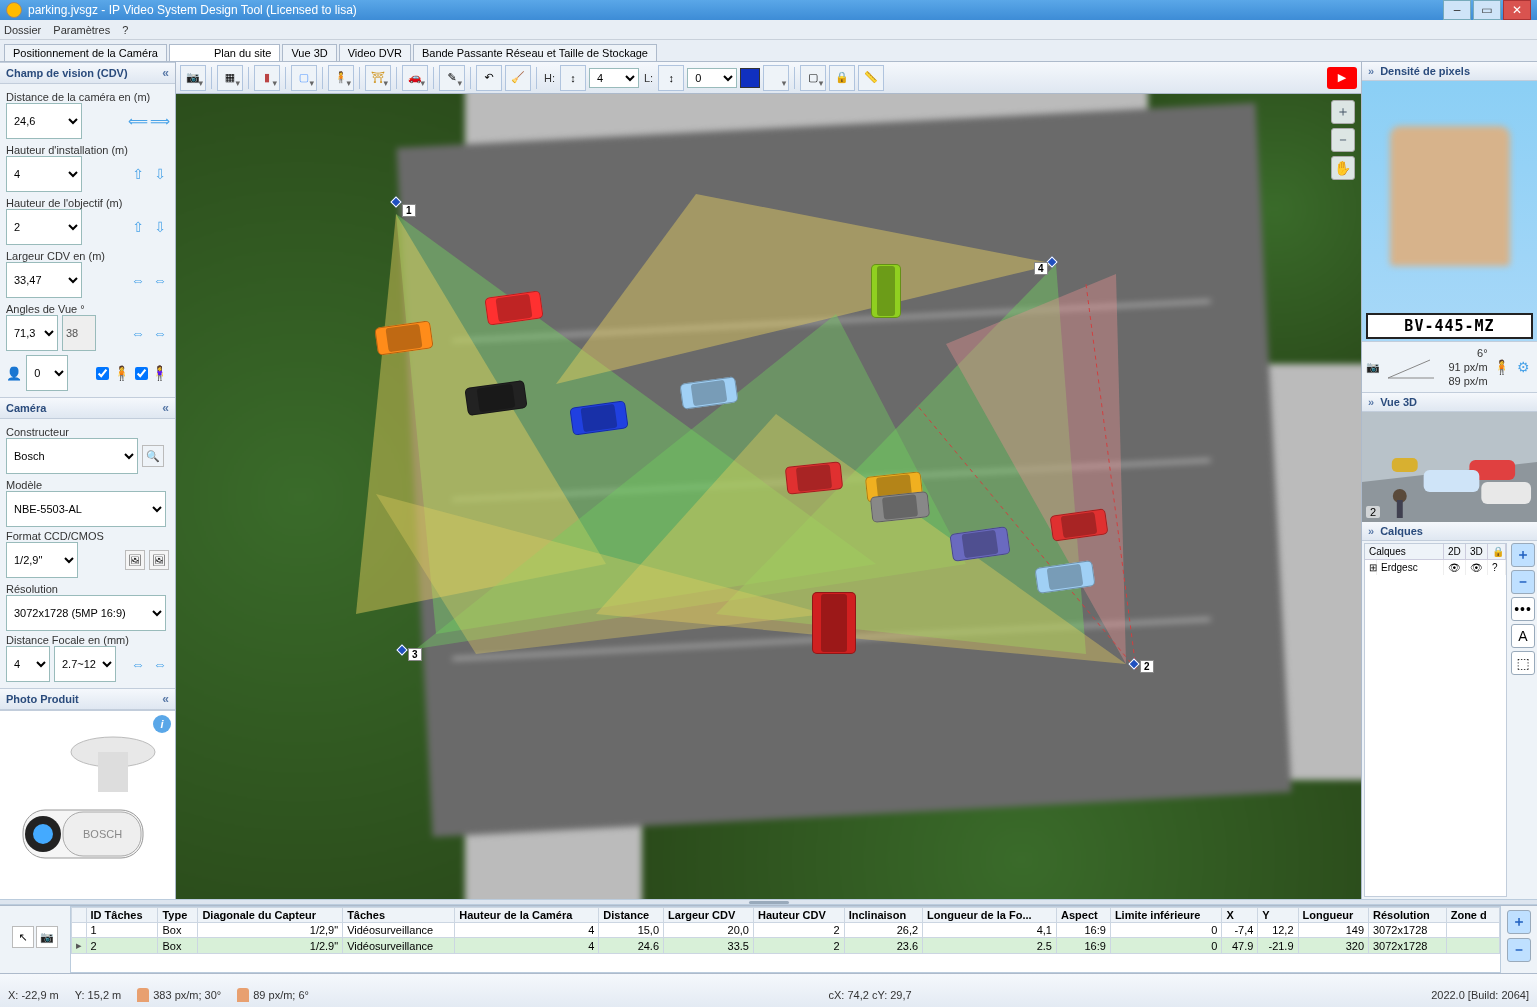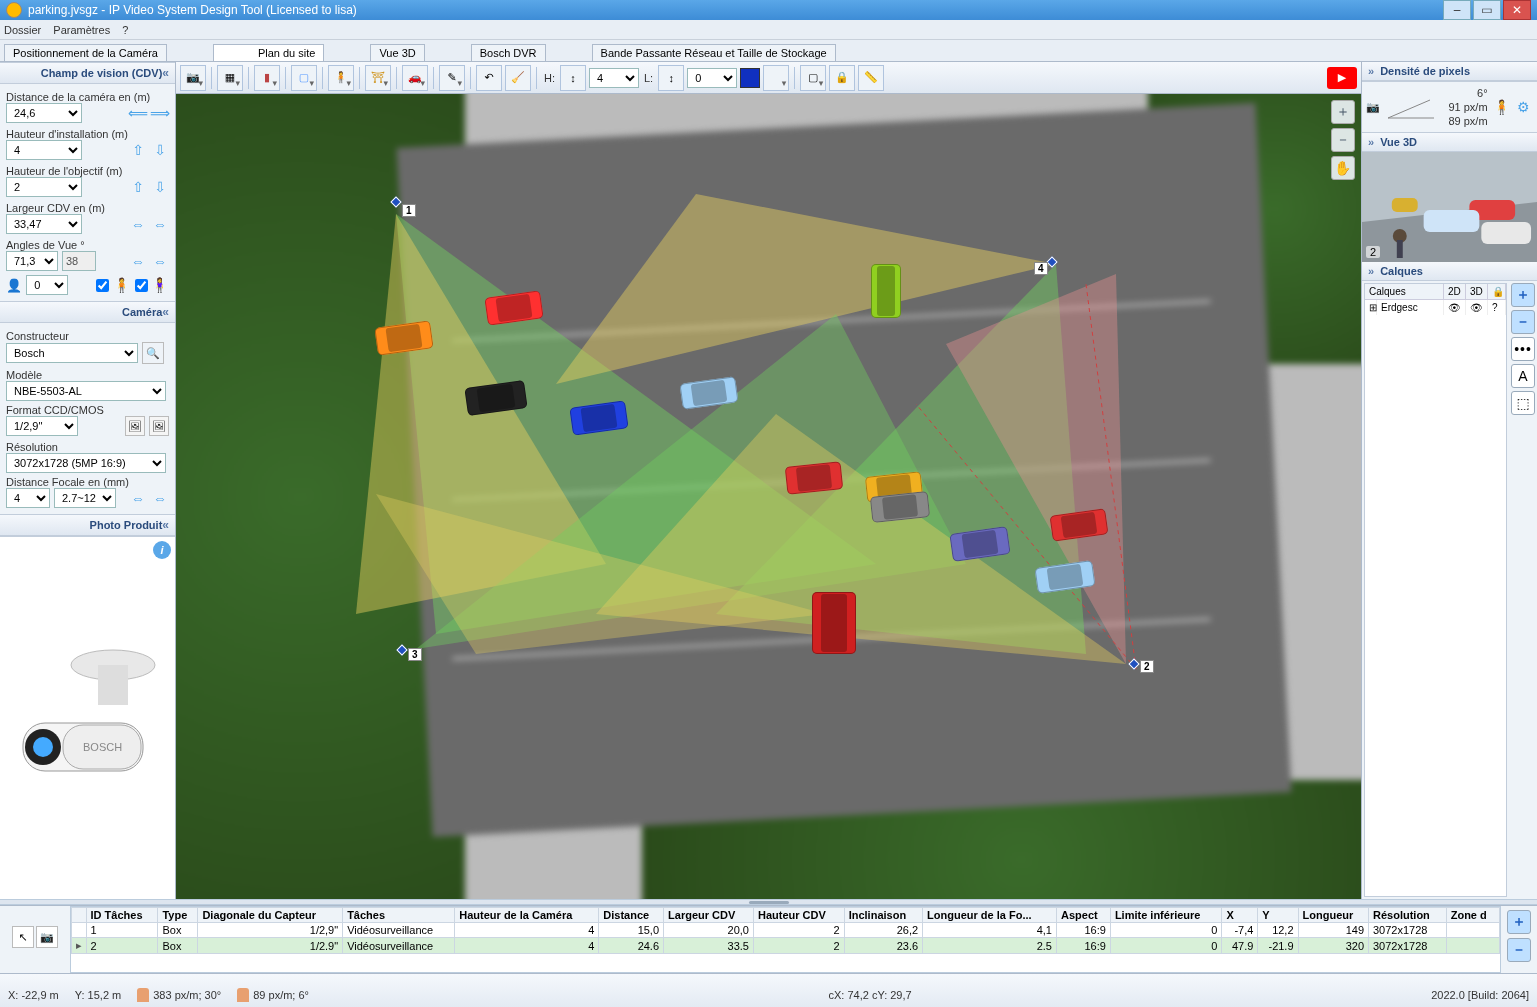--- a/index.html
+++ b/index.html
@@ -11,35 +11,35 @@
 .titlebar .title { flex: 1; font-size: 12px; }
 .winbtns { display: flex; }
 .winbtn { width: 28px; height: 20px; background: #cfe4f8; border: 1px solid #7ab; margin-left: 2px; display:flex; align-items:center; justify-content:center; color:#333; font-size:12px;}
 .winbtn.close { background: #d9534f; color:#fff; border-color:#a33; }
 
 
 .menubar { height: 20px; background: #e8eef5; display: flex; align-items: center; padding: 0 4px; gap: 12px; color:#333; border-bottom:1px solid #c8d0da;}
 .menubar span { cursor: default; }
 
 
-.tabrow { height: 22px; background: #e8eef5; display: flex; align-items: flex-end; padding: 0 4px; border-bottom:1px solid #adbacb;gap:44px; }
+.tabrow { height: 22px; background: #e8eef5; display: flex; align-items: flex-end; padding: 0 4px; border-bottom:1px solid #adbacb; }
 .tab { padding: 2px 8px; border: 1px solid #adbacb; border-bottom: none; background: #eef3f8; margin-right: 2px; cursor:pointer;}
 .tab.active { background: #fff; font-weight: normal; padding-left: 44px; }
 
 
 .main { display: flex; height: calc(1007px - 28px - 20px - 22px - 26px - 68px - 6px); }
 
 
 .leftpanel { width: 176px; background: #eef3f8; border-right: 1px solid #adbacb; display:flex; flex-direction:column; overflow:hidden;}
-.section-head { background: linear-gradient(#f5f8fc,#dfe7f1); border-top:1px solid #c2cddb; border-bottom:1px solid #c2cddb; padding: 3px 6px; font-weight: bold; font-size:11px; display:flex; align-items:center; justify-content:flex-end; color:#2a4b7c;}
+.section-head { background: linear-gradient(#f5f8fc,#dfe7f1); border-top:1px solid #c2cddb; border-bottom:1px solid #c2cddb; padding: 3px 6px; font-weight: bold; font-size:11px; display:flex; align-items:center; justify-content:space-between; color:#2a4b7c;}
 .section-head .chev { font-size:12px; color:#5a7aa8;}
 .section-body { padding: 4px 6px; }
 .fieldlabel { color:#333; padding-top:3px; font-size:11px; }
 .inputrow { display:flex; align-items:center; gap:4px; margin-bottom:2px; }
-select, input[type=text] { border:1px solid #9bb; background:#fff; height:20px; padding:0 3px; font-size:11px;}
+select, input[type=text] { border:1px solid #9bb; background:#fff; height:36px; padding:0 3px; font-size:11px;}
 .arrbtn { width:18px; height:18px; display:inline-flex; align-items:center; justify-content:center; color:#4aa3e8; font-size:14px; cursor:pointer;}
 .icon-btn-sm { width:20px; height:20px; border:1px solid #bbb; background:#f5f5f5; display:inline-flex; align-items:center; justify-content:center; cursor:pointer;}
 .findbtn { width:22px; height:22px; border:1px solid #bbb; display:inline-flex; align-items:center; justify-content:center;}
 .photo-area { flex:1; background:#fff; display:flex; align-items:center; justify-content:center; position:relative; border-top:1px solid #c2cddb;}
 .photo-area .info-i { position:absolute; top:4px; right:4px; width:18px; height:18px; border-radius:50%; background:#5aa7e8; color:#fff; display:flex; align-items:center; justify-content:center; font-style:italic; font-weight:bold;}
 
 
 .center { flex:1; display:flex; flex-direction:column; position:relative; background:#d8d8d8; }
 .toolbar { height:32px; background:linear-gradient(#f5f8fc,#dfe7f1); border-bottom:1px solid #adbacb; display:flex; align-items:center; padding:0 4px; gap:3px;}
 .tb-btn { min-width:26px; height:26px; border:1px solid #b0c4de; background:#eef3f8; display:flex; align-items:center; justify-content:center; cursor:pointer; position:relative;}
@@ -125,21 +125,21 @@
 <div class="menubar">
   <span>Dossier</span>
   <span>Paramètres</span>
   <span>?</span>
 </div>
 
 <div class="tabrow">
   <div class="tab">Positionnement de la Caméra</div>
   <div class="tab active">Plan du site</div>
   <div class="tab">Vue 3D</div>
-  <div class="tab">Bosch DVR</div>
+  <div class="tab">Video DVR</div>
   <div class="tab">Bande Passante Réseau et Taille de Stockage</div>
 </div>
 
 <div class="main">
 
   <div class="leftpanel">
     <div class="section-head">
       <span>Champ de vision (CDV)</span>
       <span class="chev">«</span>
     </div>
@@ -329,20 +329,26 @@
         <div class="cb">－</div>
         <div class="cb">✋</div>
       </div>
     </div>
   </div>
 
   <div class="rightpanel">
     <div class="rp-head">
         <span>Densité de pixels</span>
       </div>
+    <div class="pixdens">
+      <div class="face">
+          <div class="pixface"></div>
+        </div>
+      <div class="plate">BV-445-MZ</div>
+    </div>
     <div class="dens-meta">
       <span>📷</span>
       <svg width="50" height="30">
           <line x1="2" y1="26" x2="48" y2="26" stroke="#888"></line>
           <line x1="2" y1="26" x2="44" y2="8" stroke="#888"></line>
         </svg>
       <div class="txt">
         <div>6°</div>
         <div>91 px/m</div>
         <div>89 px/m</div>

